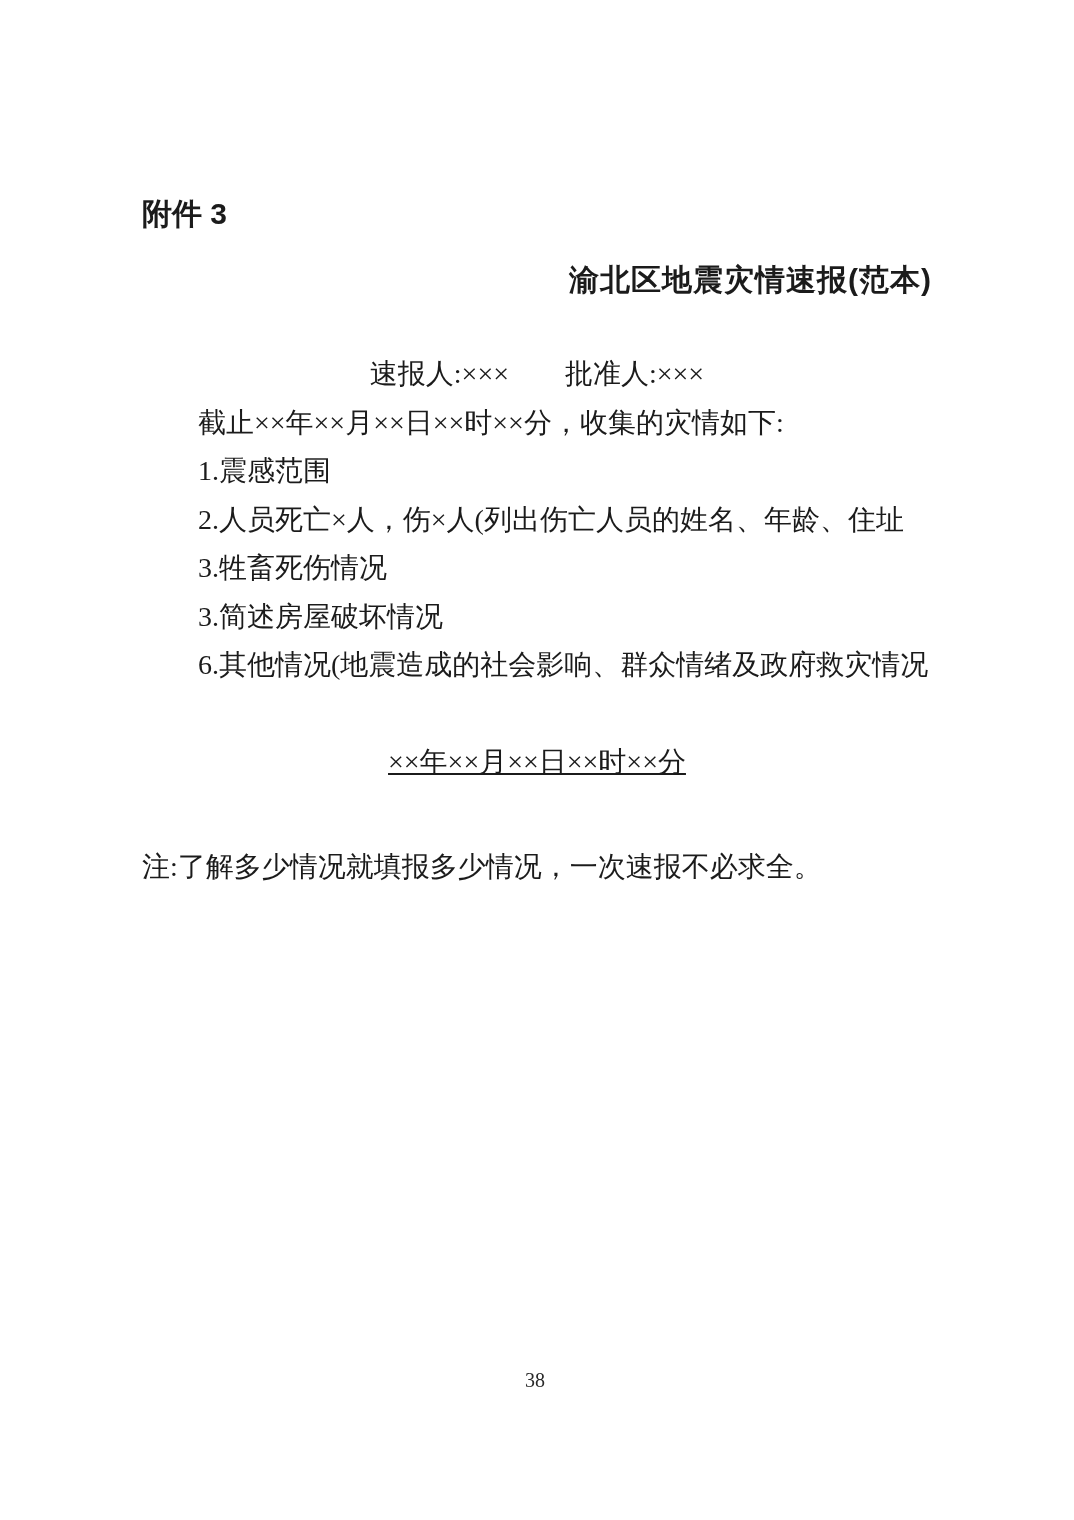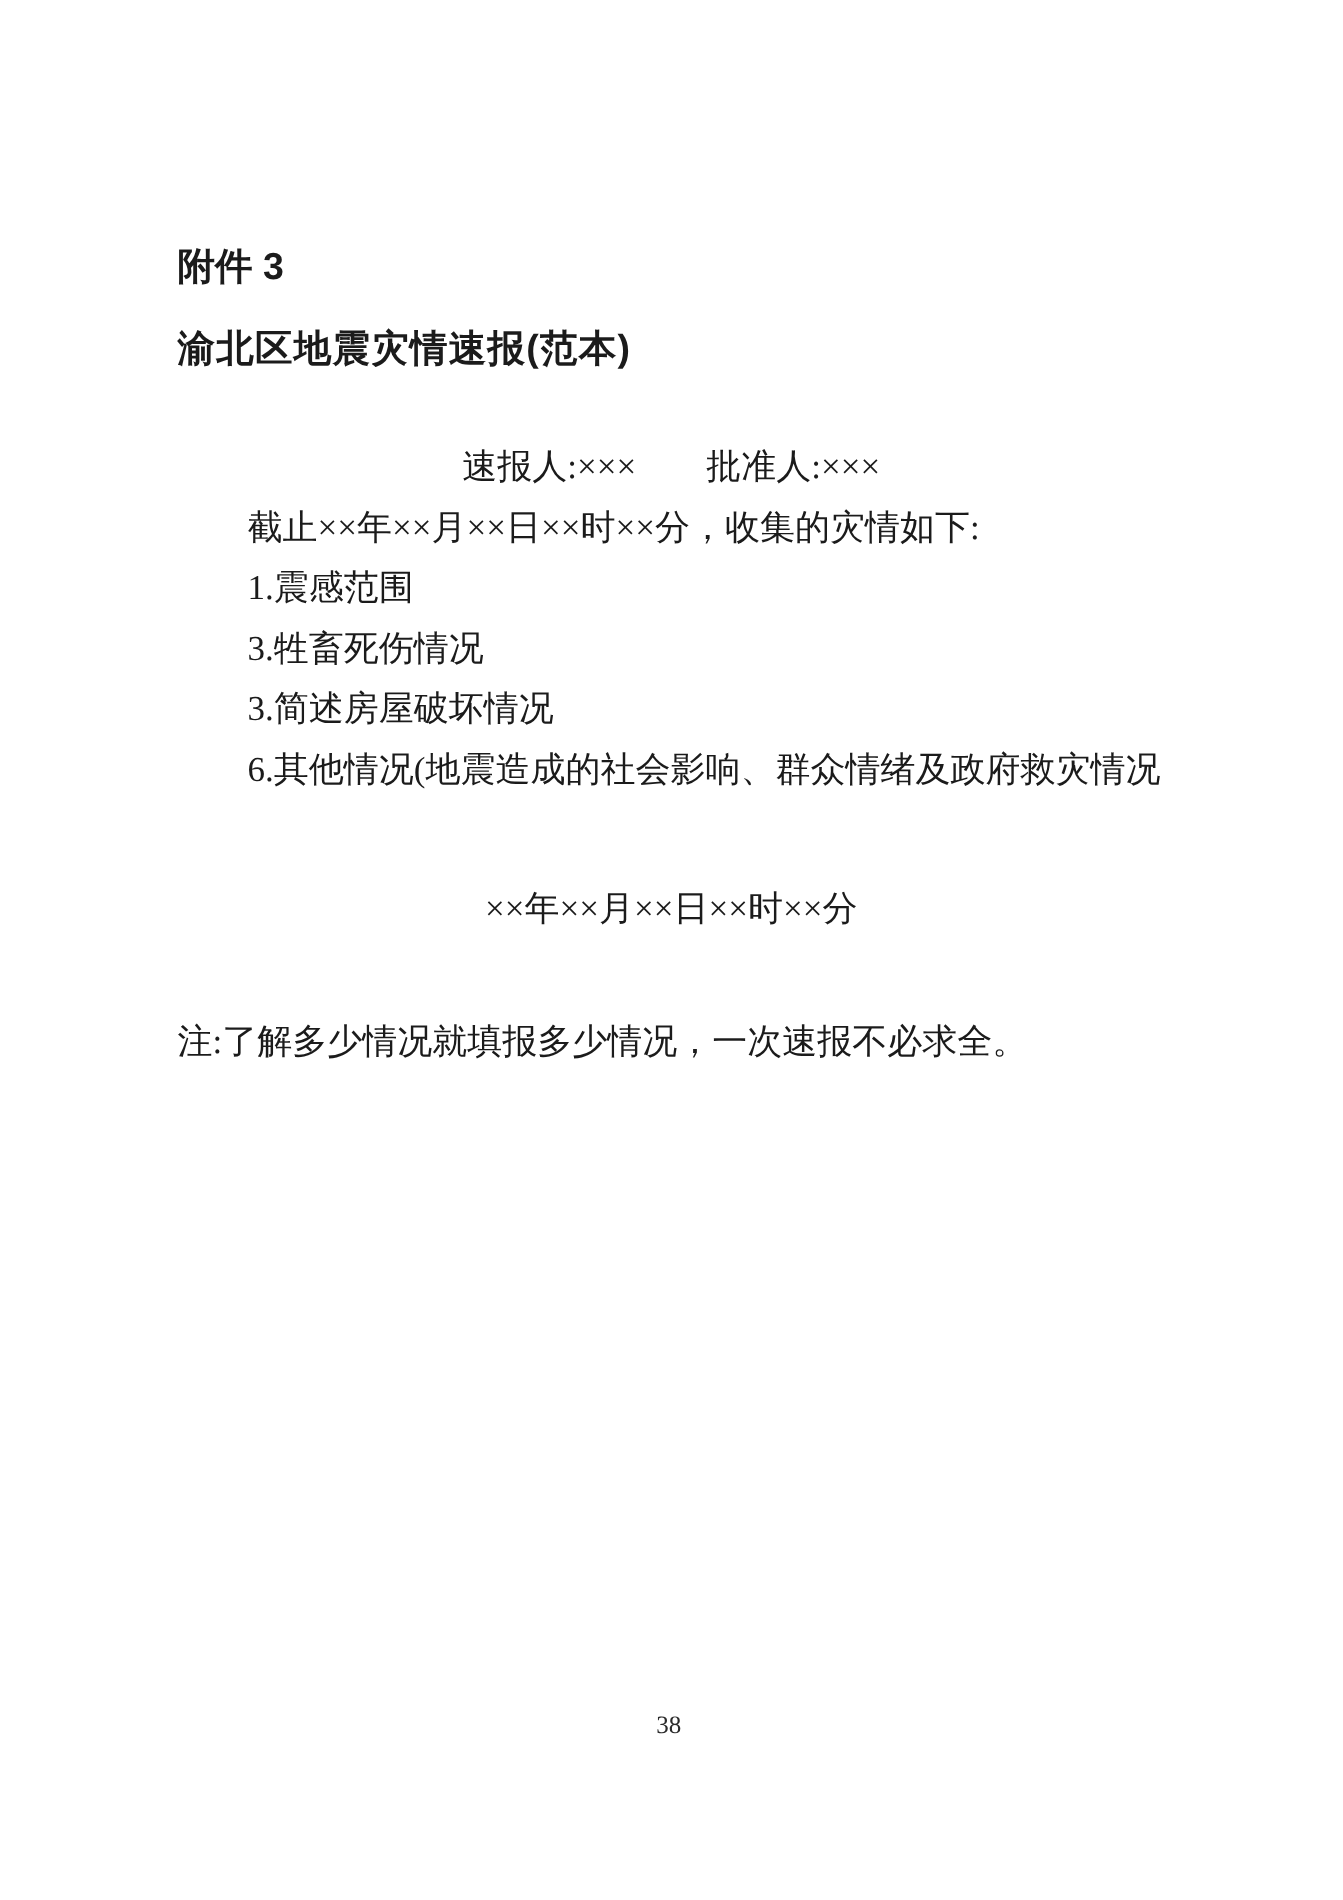--- a/index.html
+++ b/index.html
@@ -15,33 +15,33 @@
     font-family: "Liberation Serif", "DejaVu Serif", serif;
     overflow: hidden;
   }
   .heading {
     font-family: "Liberation Sans", "DejaVu Sans", sans-serif;
     font-weight: 700;
     font-size: 30px;
     line-height: 34px;
   }
   .doc-title {
-    text-align: left;
+    text-align: right;
     margin-top: 32px;
     letter-spacing: 1px;
   }
   .line {
     font-size: 28px;
     line-height: 48.5px;
     white-space: nowrap;
   }
   .indent { text-indent: 56px; }
   .center { text-align: center; }
   .first-body { margin-top: 53px; }
-  .date-line { margin-top: 63px; }
+  .date-line { margin-top: 48px; text-decoration: underline; }
   .note-line { margin-top: 57px; }
   .pagenum {
     position: absolute;
     left: 0;
     right: 4px;
     top: 1368px;
     text-align: center;
     font-size: 20px;
     line-height: 24px;
     color: #2a2a2a;
@@ -55,20 +55,21 @@
   <div class="heading">附件 3</div>
 
   <h1 class="heading doc-title">渝北区地震灾情速报(范本)</h1>
 
   <p class="line center first-body">速报人:×××　　批准人:×××</p>
 
   <p class="line indent">截止××年××月××日××时××分，收集的灾情如下:</p>
 
   <p class="line indent">1.震感范围</p>
 
+  <p class="line indent">2.人员死亡×人，伤×人(列出伤亡人员的姓名、年龄、住址</p>
 
 
   <p class="line indent">3.牲畜死伤情况</p>
 
   <p class="line indent">3.简述房屋破坏情况</p>
 
 
   <p class="line indent">6.其他情况(地震造成的社会影响、群众情绪及政府救灾情况</p>
 
 

